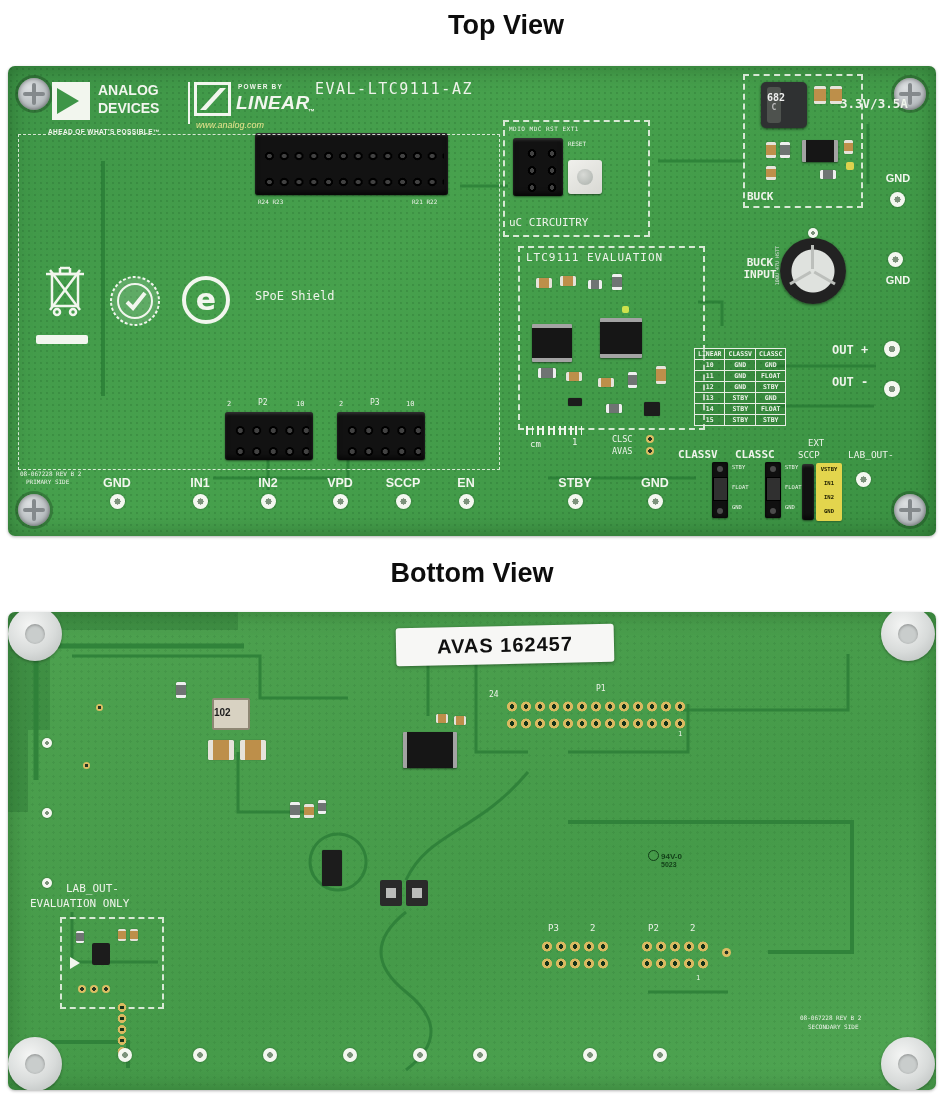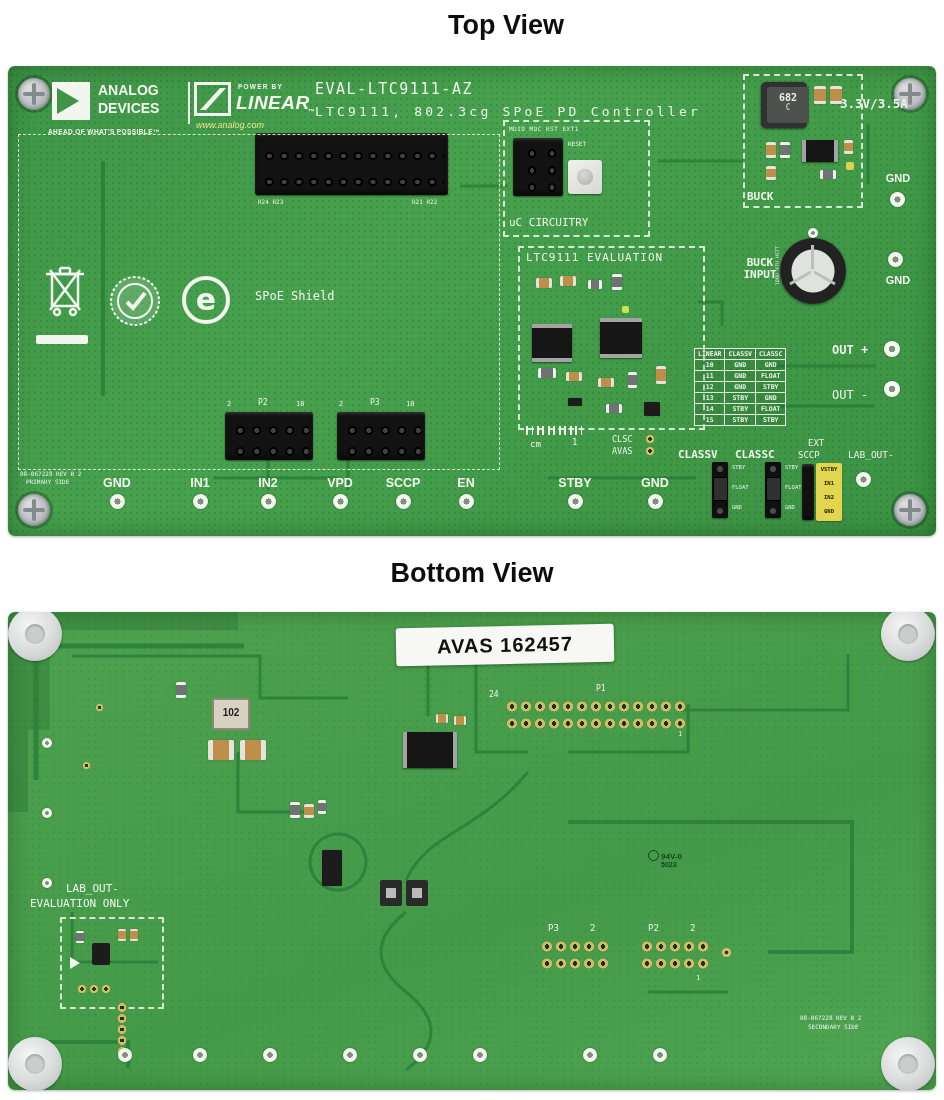--- a/index.html
+++ b/index.html
@@ -126,26 +126,25 @@
   <svg class="a" style="left:186px;top:16px;" width="38" height="36">
     <rect x="1.5" y="1.5" width="34" height="31" fill="none" stroke="#f2f6ee" stroke-width="3"></rect>
     <path d="M6 28 L26 6 L32 6 L12 28 Z" fill="#f2f6ee"></path>
   </svg>
   <div class="a sans" style="left:230px;top:17px;font-size:6.5px;letter-spacing:1.2px;">POWER BY</div>
   <div class="a sans" style="left:228px;top:26px;font-size:19px;font-style:italic;letter-spacing:.5px;">LINEAR</div>
   <div class="a sans" style="left:300px;top:42px;font-size:7px;">™</div>
   <div class="a" style="left:188px;top:54px;font-size:9px;color:#e9e48e;font-style:italic;font-family:'Liberation Sans',sans-serif;">www.analog.com</div>
 
   <div class="a mono" style="left:307px;top:14px;font-size:15px;letter-spacing:1.5px;">EVAL-LTC9111-AZ</div>
-  <div class="a mono" style="left:307px;top:38px;font-size:13px;letter-spacing:3.2px;white-space:nowrap;">LTC9111, 802.3cg SPoE PD Controller</div>
   <div class="a mono" style="left:832px;top:30px;font-size:12.5px;font-weight:bold;">3.3V/3.5A</div>
 
   <div class="dash" style="left:735px;top:8px;width:116px;height:130px;"></div>
   <div class="a" style="left:753px;top:16px;width:46px;height:46px;background:#2f3132;border-radius:5px;box-shadow:0 1px 3px rgba(0,0,0,.6);">
-    <div class="a" style="left:6px;top:5px;width:42px;height:36px;background:#4e524e;border-radius:3px;text-align:center;color:#eee;font:bold 10px 'DejaVu Sans Mono',monospace;">
+    <div class="a" style="left:6px;top:5px;width:14px;height:36px;background:#4e524e;border-radius:3px;text-align:center;color:#eee;font:bold 10px 'DejaVu Sans Mono',monospace;">
       <span style="display:block;margin-top:5px;">682</span>
       <span style="display:block;font-size:8px;color:#bbb;">C</span>
     </div>
   </div>
   <div class="ic" style="left:794px;top:74px;width:28px;height:22px;"></div>
   <div class="pv tanv" style="left:806px;top:20px;width:12px;height:18px;"></div>
   <div class="pv tanv" style="left:822px;top:20px;width:12px;height:18px;"></div>
   <div class="pv tanv" style="left:758px;top:76px;width:10px;height:16px;"></div>
   <div class="pv gryv" style="left:772px;top:76px;width:10px;height:16px;"></div>
   <div class="pv tanv" style="left:758px;top:100px;width:10px;height:14px;"></div>
@@ -322,21 +321,21 @@
       <i class="r1"></i>
       <i class="r2"></i>
     </div>
   <div class="a" style="left:766px;top:180px;font-size:5px;color:#ddd;font-family:'DejaVu Sans Mono',monospace;writing-mode:vertical-rl;transform:rotate(180deg);">100U 47U HSTT</div>
   <div class="pad" style="left:800px;top:162px;width:10px;height:10px;"></div>
 
   <div class="pad" style="left:880px;top:186px;width:15px;height:15px;"></div>
   <div class="a sans" style="left:868px;top:208px;width:44px;text-align:center;font-size:11px;">GND</div>
   <div class="a mono" style="left:824px;top:277px;font-size:12px;font-weight:bold;">OUT +</div>
   <div class="pad" style="left:876px;top:275px;width:16px;height:16px;"></div>
-  <div class="a mono" style="left:824px;top:322px;font-size:12px;font-weight:normal;">OUT -</div>
+  <div class="a mono" style="left:824px;top:309px;font-size:12px;font-weight:bold;">OUT -</div>
   <div class="pad" style="left:876px;top:315px;width:16px;height:16px;"></div>
 
   <div class="a sans" style="left:84px;top:410px;width:50px;text-align:center;font-size:12.5px;">GND</div>
   <div class="a sans" style="left:167px;top:410px;width:50px;text-align:center;font-size:12.5px;">IN1</div>
   <div class="a sans" style="left:235px;top:410px;width:50px;text-align:center;font-size:12.5px;">IN2</div>
   <div class="a sans" style="left:307px;top:410px;width:50px;text-align:center;font-size:12.5px;">VPD</div>
   <div class="a sans" style="left:370px;top:410px;width:50px;text-align:center;font-size:12.5px;">SCCP</div>
   <div class="a sans" style="left:433px;top:410px;width:50px;text-align:center;font-size:12.5px;">EN</div>
   <div class="a sans" style="left:542px;top:410px;width:50px;text-align:center;font-size:12.5px;">STBY</div>
   <div class="a sans" style="left:622px;top:410px;width:50px;text-align:center;font-size:12.5px;">GND</div>
@@ -393,21 +392,21 @@
 
   <div class="a mono" style="left:481px;top:78px;font-size:8px;">24</div>
   <div class="a mono" style="left:588px;top:72px;font-size:8px;">P1</div>
   <div class="a" style="left:497px;top:86px;width:183px;height:34px;background-image:radial-gradient(circle at 7px 8.5px,#14321a 0 2.2px,#d9b960 2.3px 4.8px,transparent 5.2px);background-size:14px 17px;"></div>
   <div class="a mono" style="left:670px;top:118px;font-size:7px;">1</div>
 
   <div class="ic" style="left:395px;top:120px;width:46px;height:36px;"></div>
   <div class="pv tan" style="left:428px;top:102px;width:12px;height:9px;"></div>
   <div class="pv tan" style="left:446px;top:104px;width:12px;height:9px;"></div>
 
-  <div class="a" style="left:204px;top:86px;width:34px;height:28px;background:#d8d2c2;border:2px solid #8e8774;border-radius:2px;text-align:center;font:bold 10px 'Liberation Sans',sans-serif;color:#1d1d1d;line-height:26px;">
+  <div class="a" style="left:204px;top:86px;width:34px;height:28px;background:#d8d2c2;border:2px solid #8e8774;border-radius:2px;text-align:left;font:bold 10px 'Liberation Sans',sans-serif;color:#1d1d1d;line-height:26px;">
     <span>102</span>
   </div>
   <div class="pv tan" style="left:200px;top:128px;width:26px;height:20px;"></div>
   <div class="pv tan" style="left:232px;top:128px;width:26px;height:20px;"></div>
   <div class="pv gryv" style="left:168px;top:70px;width:10px;height:16px;"></div>
 
   <div class="pv gryv" style="left:282px;top:190px;width:10px;height:16px;"></div>
   <div class="pv tanv" style="left:296px;top:192px;width:10px;height:14px;"></div>
   <div class="pv gryv" style="left:310px;top:188px;width:8px;height:14px;"></div>
   <div class="pv blk" style="left:314px;top:238px;width:20px;height:36px;"></div>

